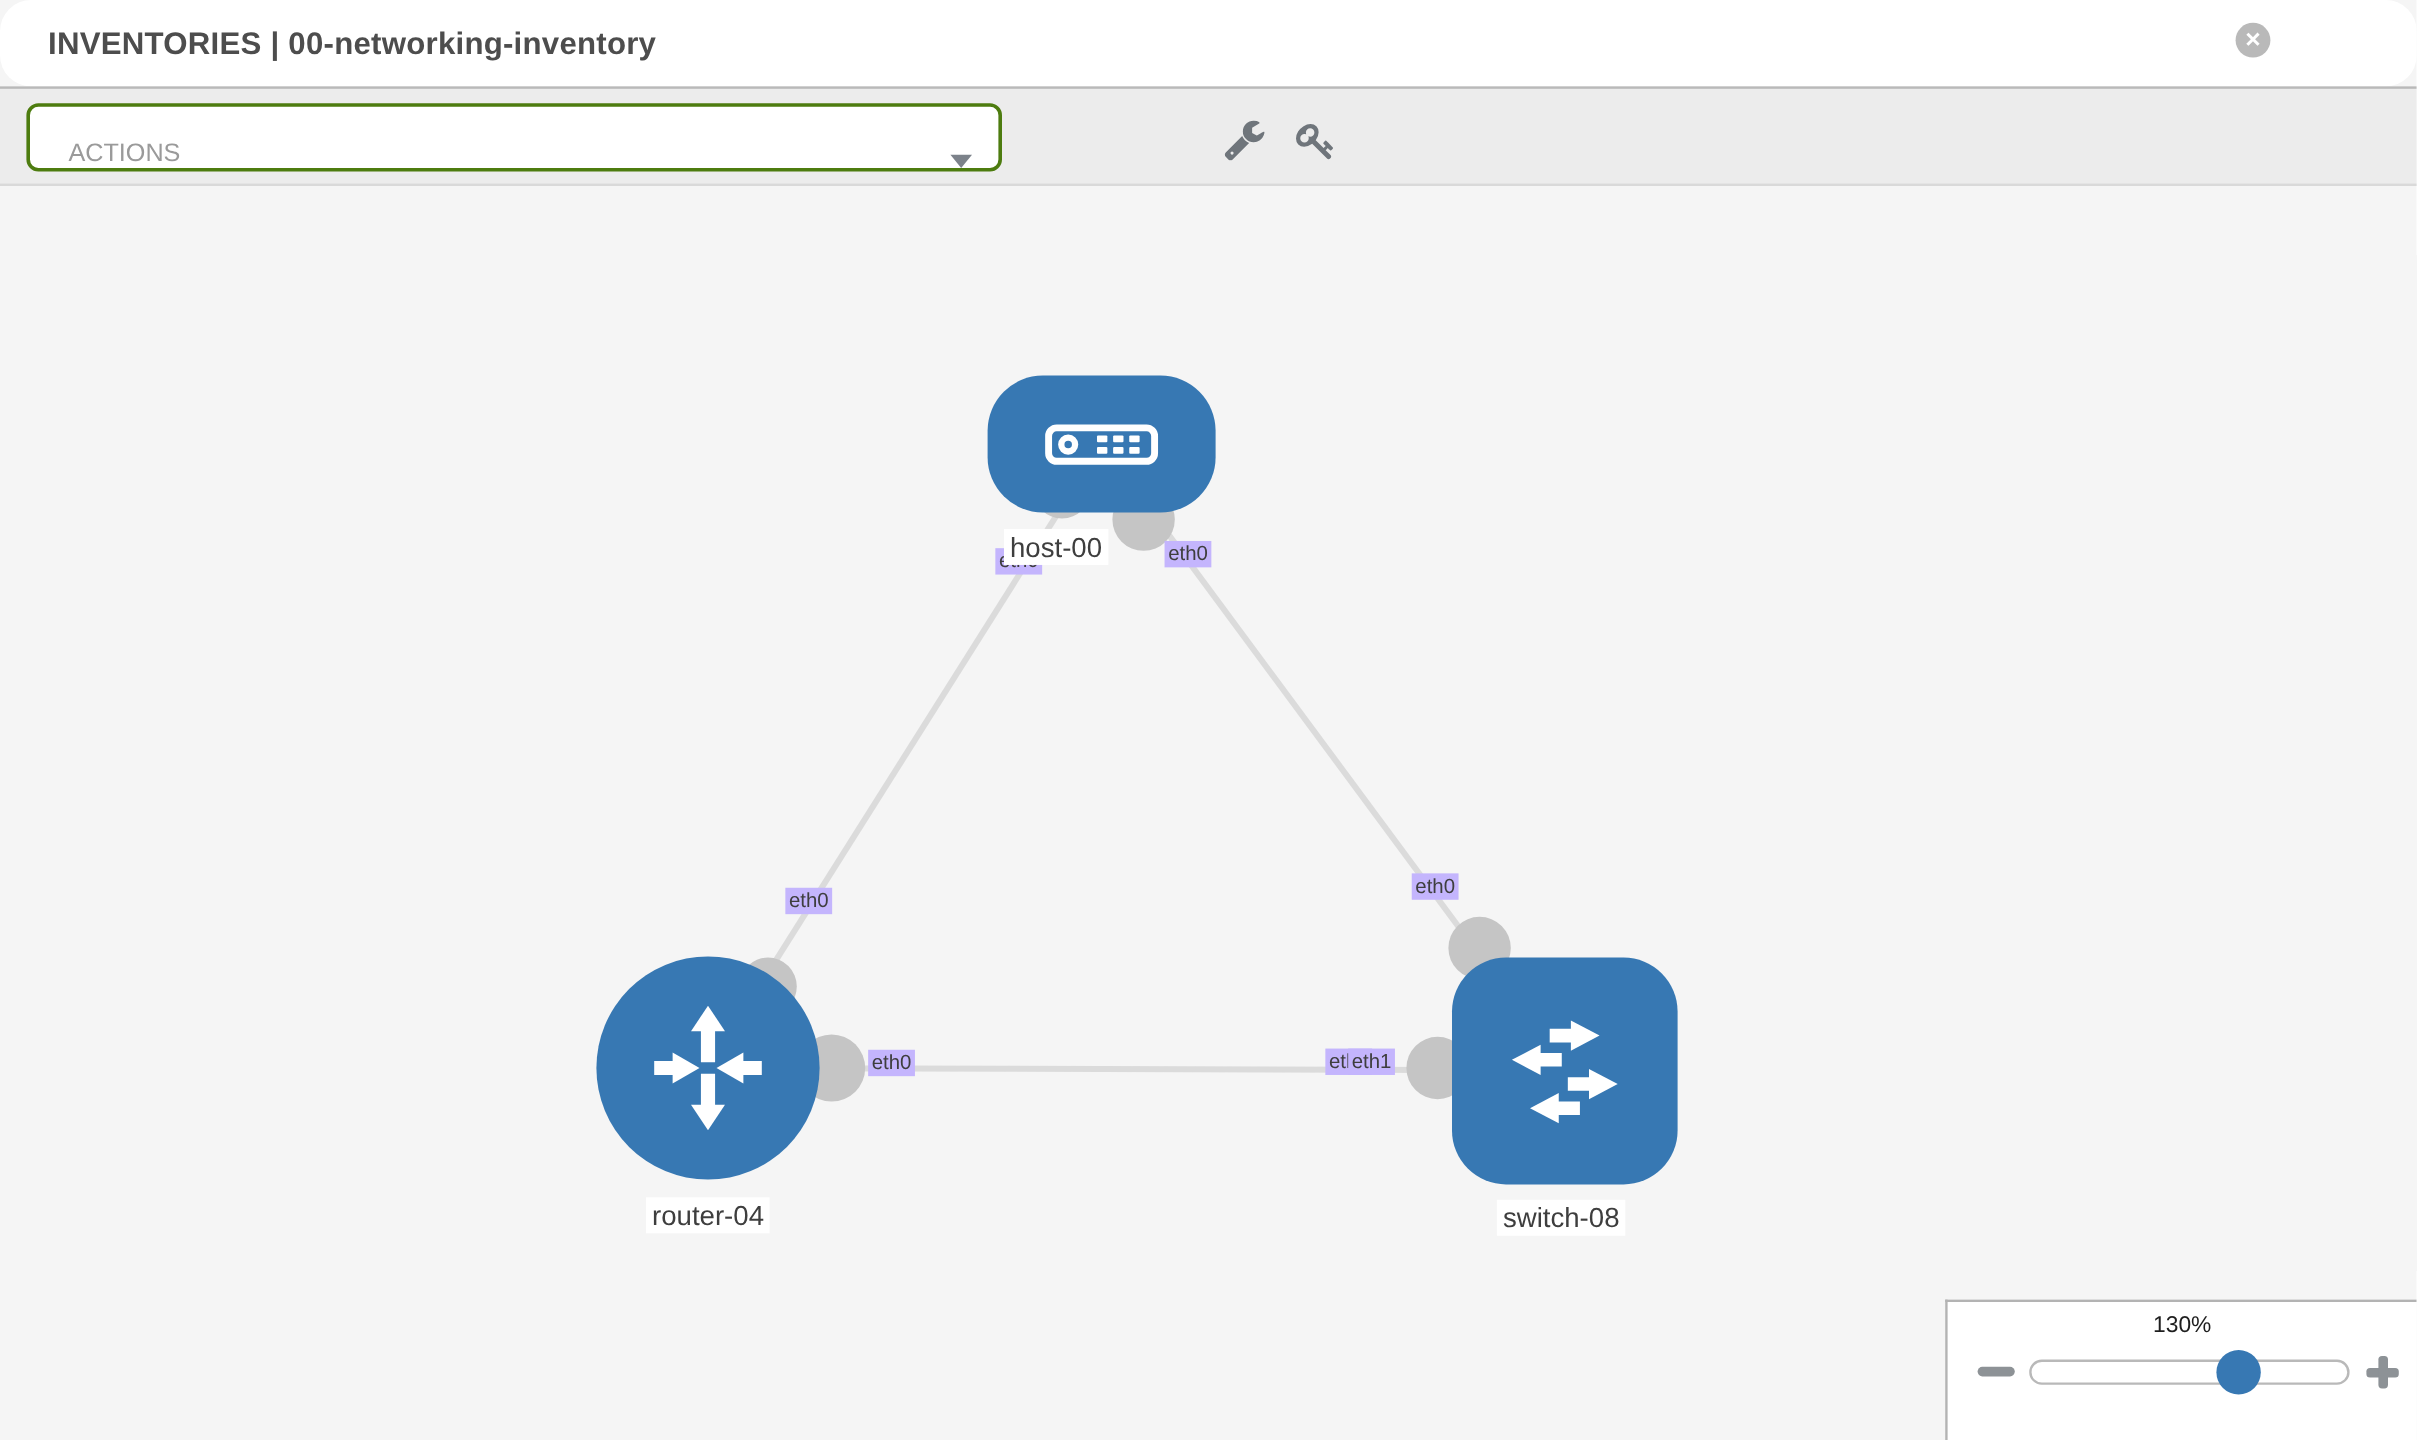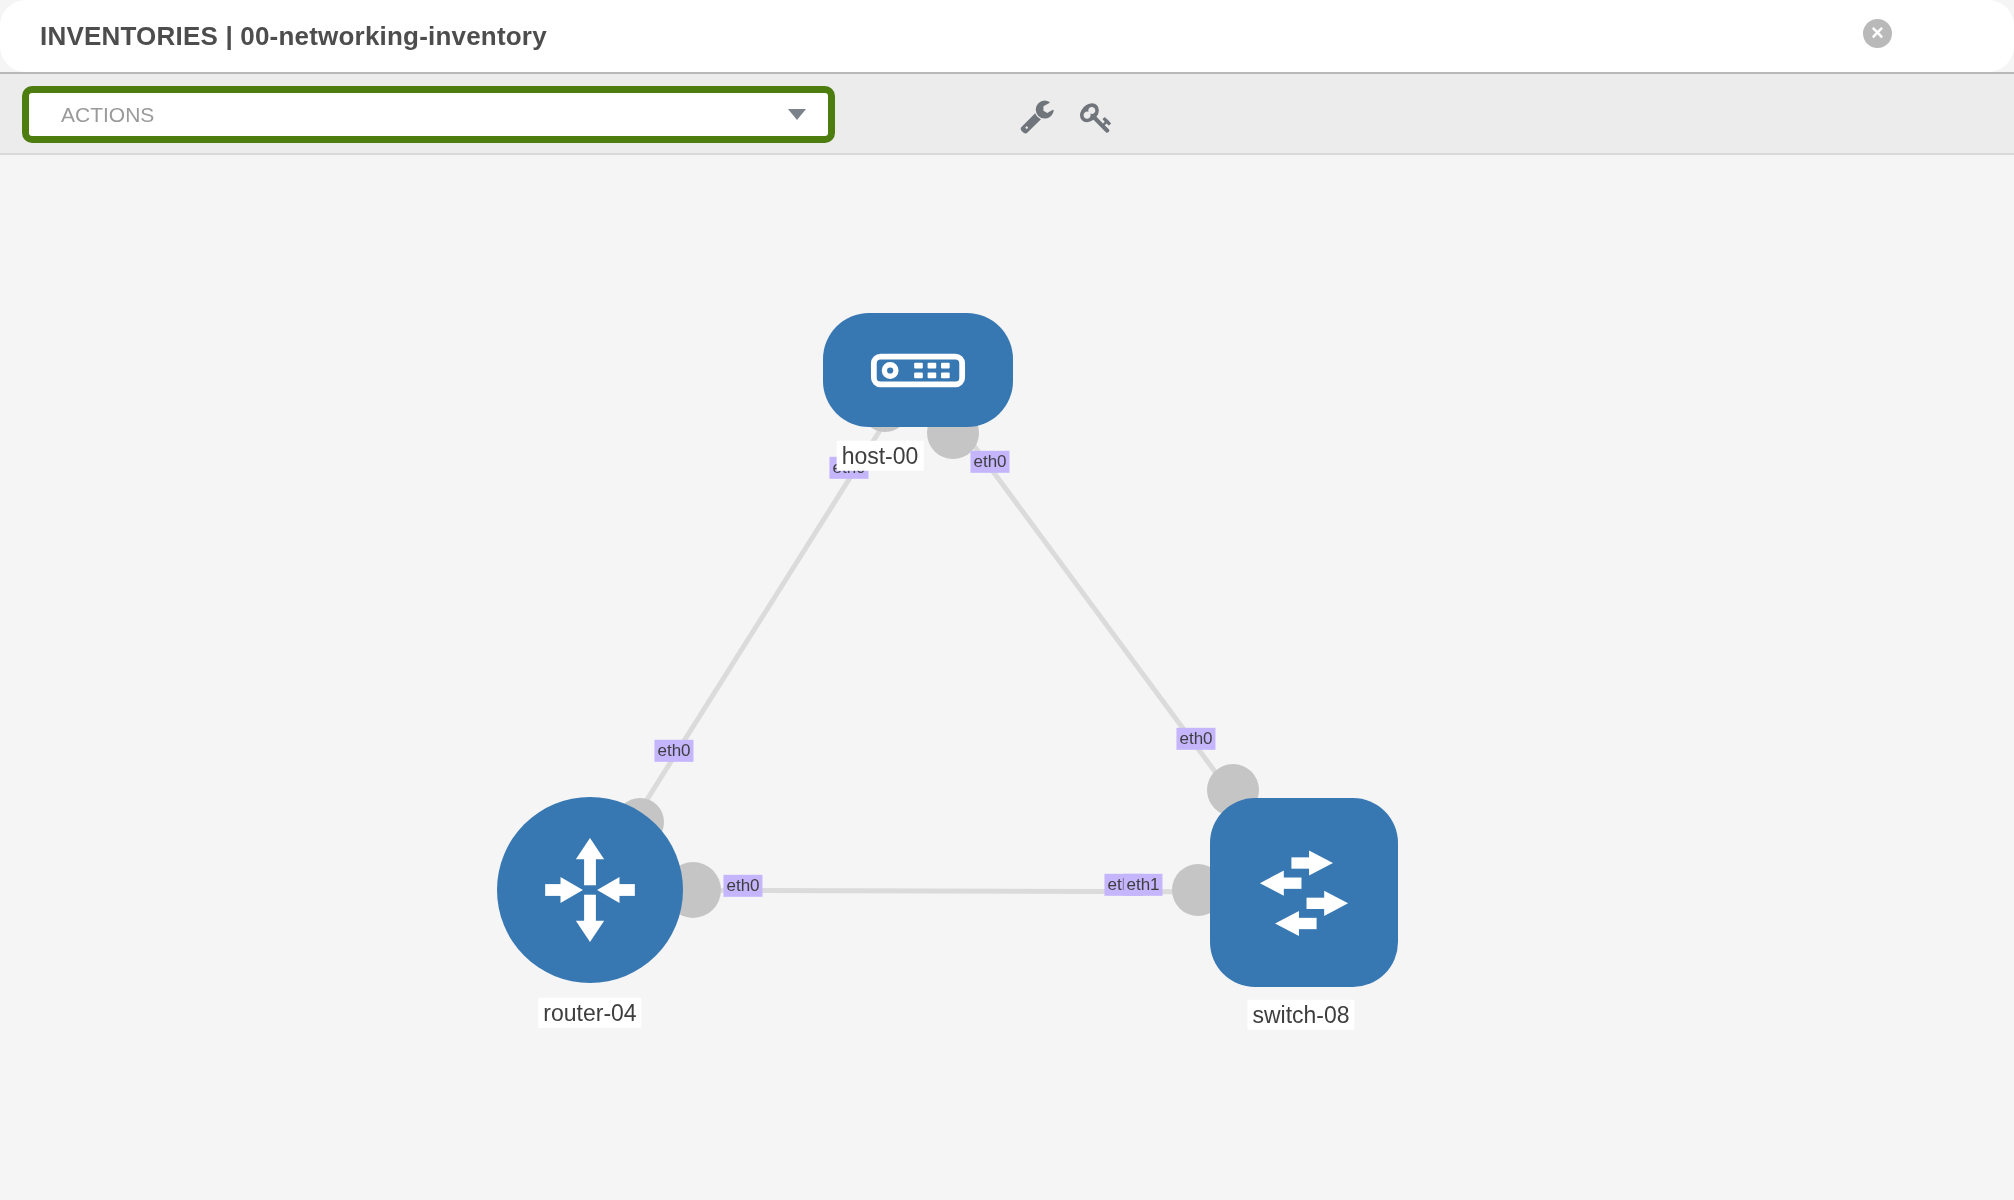--- a/index.html
+++ b/index.html
@@ -14,23 +14,23 @@
   .titlebar{position:absolute;left:0;top:0;width:2014px;height:72px;background:#ffffff;z-index:10;border-radius:26px;}
   .title{position:absolute;left:40px;top:0;line-height:72px;font-size:26px;font-weight:700;
          color:#4d4d4d;letter-spacing:.2px;white-space:nowrap;}
   .close-btn{position:absolute;left:1863px;top:19px;width:29px;height:29px;border-radius:50%;
          background:#b9b9b9;color:#fff;font-size:22px;font-weight:700;text-align:center;
          line-height:27px;cursor:pointer;}
 
   
   .toolbar{position:absolute;left:0;top:72px;width:2014px;height:83px;background:#ececec;
            border-top:2px solid #b9b9b9;border-bottom:2px solid #d9d9d9;box-sizing:border-box;z-index:10;}
-  .dropdown{position:absolute;top:12px;height:57px;background:#fff;border:7px solid #4d7c0f;
+  .dropdown{position:absolute;top:12px;height:57px;background:#fff;border:3px solid #4d7c0f;
             border-radius:10px;box-sizing:border-box;color:#9a9a9a;font-size:21px;
-            display:flex;align-items:center;padding:0 22px 0 32px;cursor:pointer;}
+            display:flex;align-items:flex-end;padding:0 22px 0 32px;cursor:pointer;}
   .dropdown .dd-label{flex:1;}
   .caret{width:0;height:0;border-left:9px solid transparent;border-right:9px solid transparent;
          border-top:11px solid #7c828a;}
   .dd-actions{left:22px;width:813px;}
   .dd-search{left:1140px;width:752px;}
   .tool-icon{position:absolute;cursor:pointer;}
   .tool-icon.wrench{left:1019px;top:24px;}
   .tool-icon.key{left:1080px;top:27px;}
 
   
@@ -70,20 +70,27 @@
         <line x1="918" y1="370" x2="1304" y2="892" stroke="#dbdbdb" stroke-width="5"></line>
         <line x1="590" y1="890" x2="1304" y2="892" stroke="#dbdbdb" stroke-width="5"></line>
         <circle cx="885" cy="408" r="24" fill="#c5c5c5"></circle>
         <circle cx="640" cy="822" r="24" fill="#c5c5c5"></circle>
         <circle cx="953" cy="433" r="26" fill="#c5c5c5"></circle>
         <circle cx="1233" cy="790" r="26" fill="#c5c5c5"></circle>
         <circle cx="693" cy="890" r="28" fill="#c5c5c5"></circle>
         <circle cx="1198" cy="890" r="26" fill="#c5c5c5"></circle>
       </svg>
 
+    <div class="zoom-panel">
+      <div class="zoom-value">130%</div>
+      <div class="zoom-minus"></div>
+      <div class="zoom-track"></div>
+      <div class="zoom-handle" style="background: rgb(55, 120, 179);"></div>
+      <div class="zoom-plus"></div>
+    </div>
   <div class="node host" style="left: 823px; top: 313px; width: 190px; height: 114px; background: rgb(55, 120, 179);">
   <svg width="96" height="35" viewBox="0 0 100 36">
     <rect x="4" y="3.5" width="92" height="29" rx="7" fill="none" stroke="#fff" stroke-width="6"></rect>
     <circle cx="21" cy="18" r="6" fill="none" stroke="#fff" stroke-width="5.5"></circle>
     <g fill="#fff">
       <rect x="46" y="10" width="9" height="6" rx="1"></rect>
             <rect x="60" y="10" width="9" height="6" rx="1"></rect>
             <rect x="74" y="10" width="9" height="6" rx="1"></rect>
       <rect x="46" y="20" width="9" height="6" rx="1"></rect>
             <rect x="60" y="20" width="9" height="6" rx="1"></rect>

